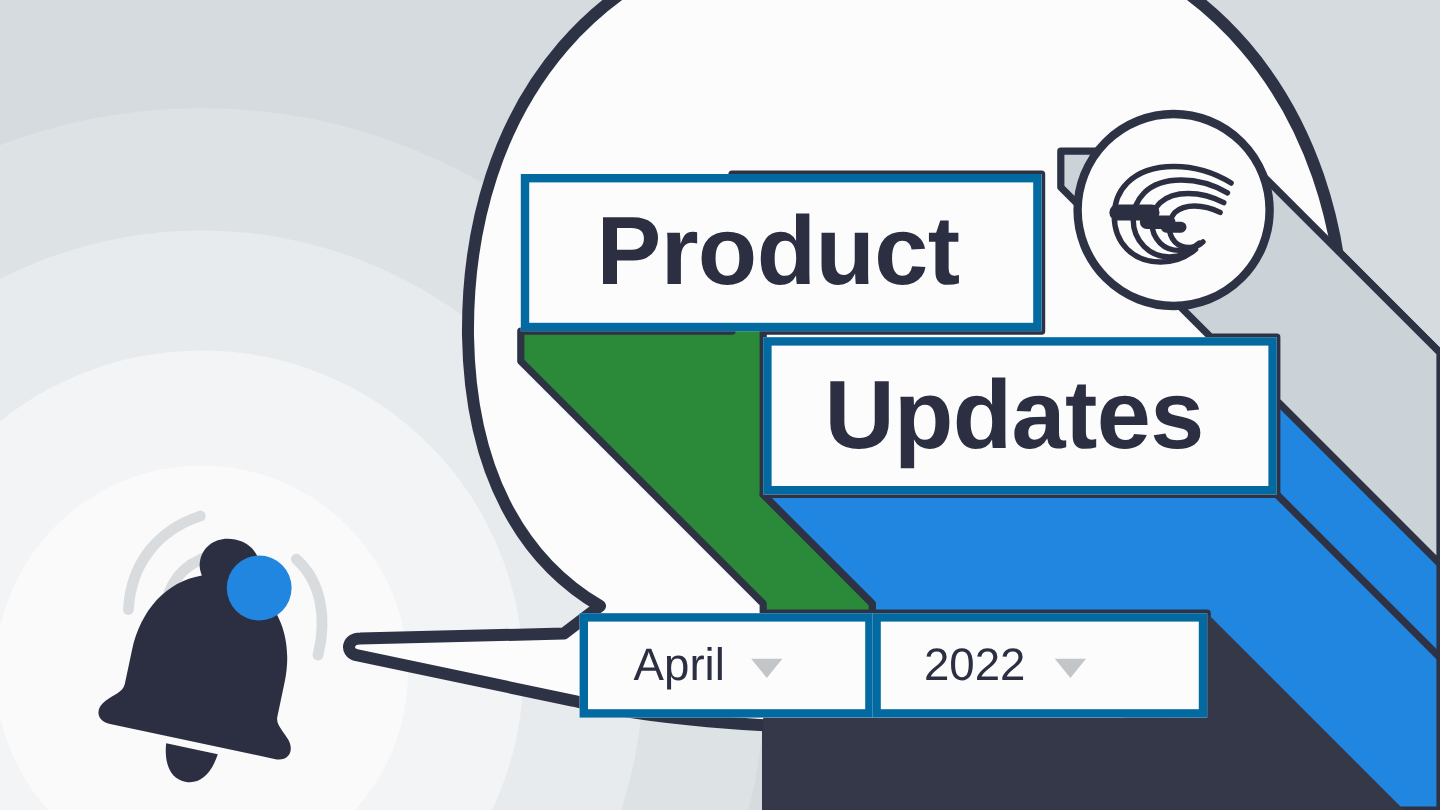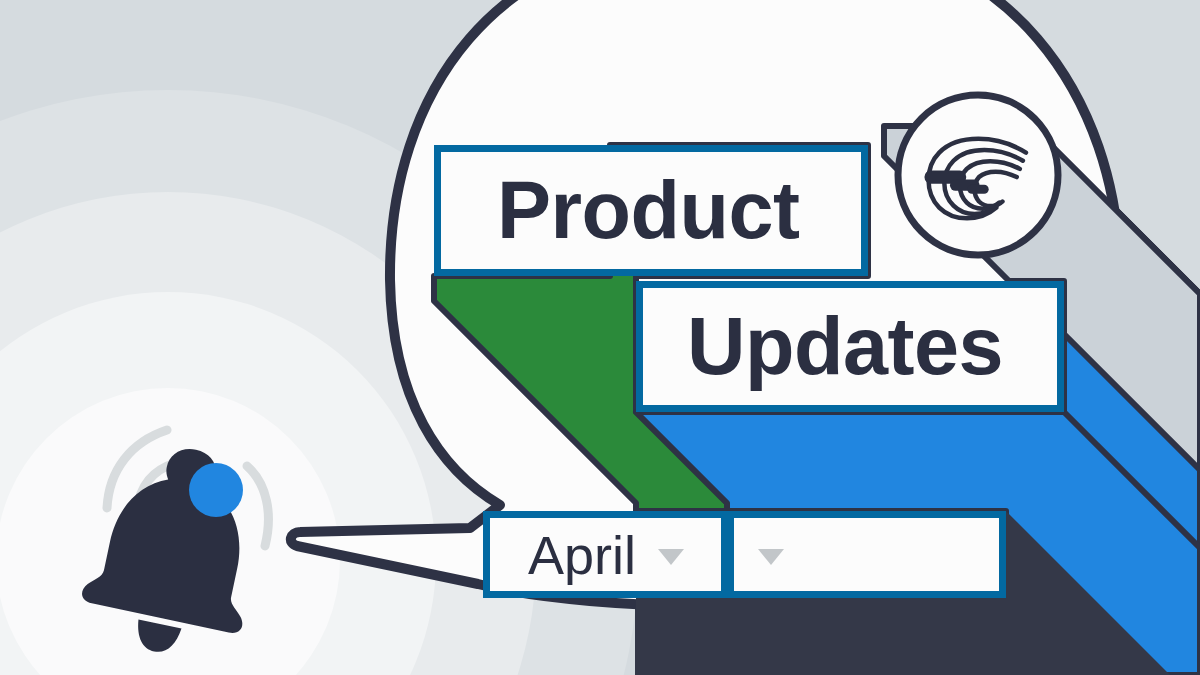--- a/index.html
+++ b/index.html
@@ -26,21 +26,21 @@
     line-height:1;
     white-space:nowrap;
   }
   #product-box{left:434px;top:145px;width:434px;height:131px;}
   #product-box .bigtext{font-size:81px;margin-left:56px;}
   #updates-box{left:636px;top:281px;width:428px;height:131px;}
   #updates-box .bigtext{font-size:81px;margin-left:44px;}
   #april-box{left:483px;top:511px;width:245px;height:87px;}
   #year-box{left:727px;top:511px;width:279px;height:87px;}
   .seltext{
-    font-size:54px;font-weight:normal;color:#2B2F41;
+    font-size:38px;font-weight:normal;color:#2B2F41;
     letter-spacing:0px;white-space:nowrap;line-height:1;
   }
   #april-box .seltext{margin-left:38px;}
   #year-box .seltext{margin-left:36px;}
   .caret{
     width:0;height:0;
     border-left:13px solid transparent;
     border-right:13px solid transparent;
     border-top:16px solid #C2C6C9;
     margin-left:22px;
@@ -188,16 +188,17 @@
   <div class="txtbox" id="updates-box">
     <span class="bigtext">Updates</span>
   </div>
 
   <div class="txtbox" id="april-box">
     <span class="seltext">April</span>
     <span class="caret"></span>
   </div>
 
   <div class="txtbox" id="year-box">
+    <span class="seltext">2022</span>
     <span class="caret"></span>
   </div>
 
 </div>
 
 </body></html>

